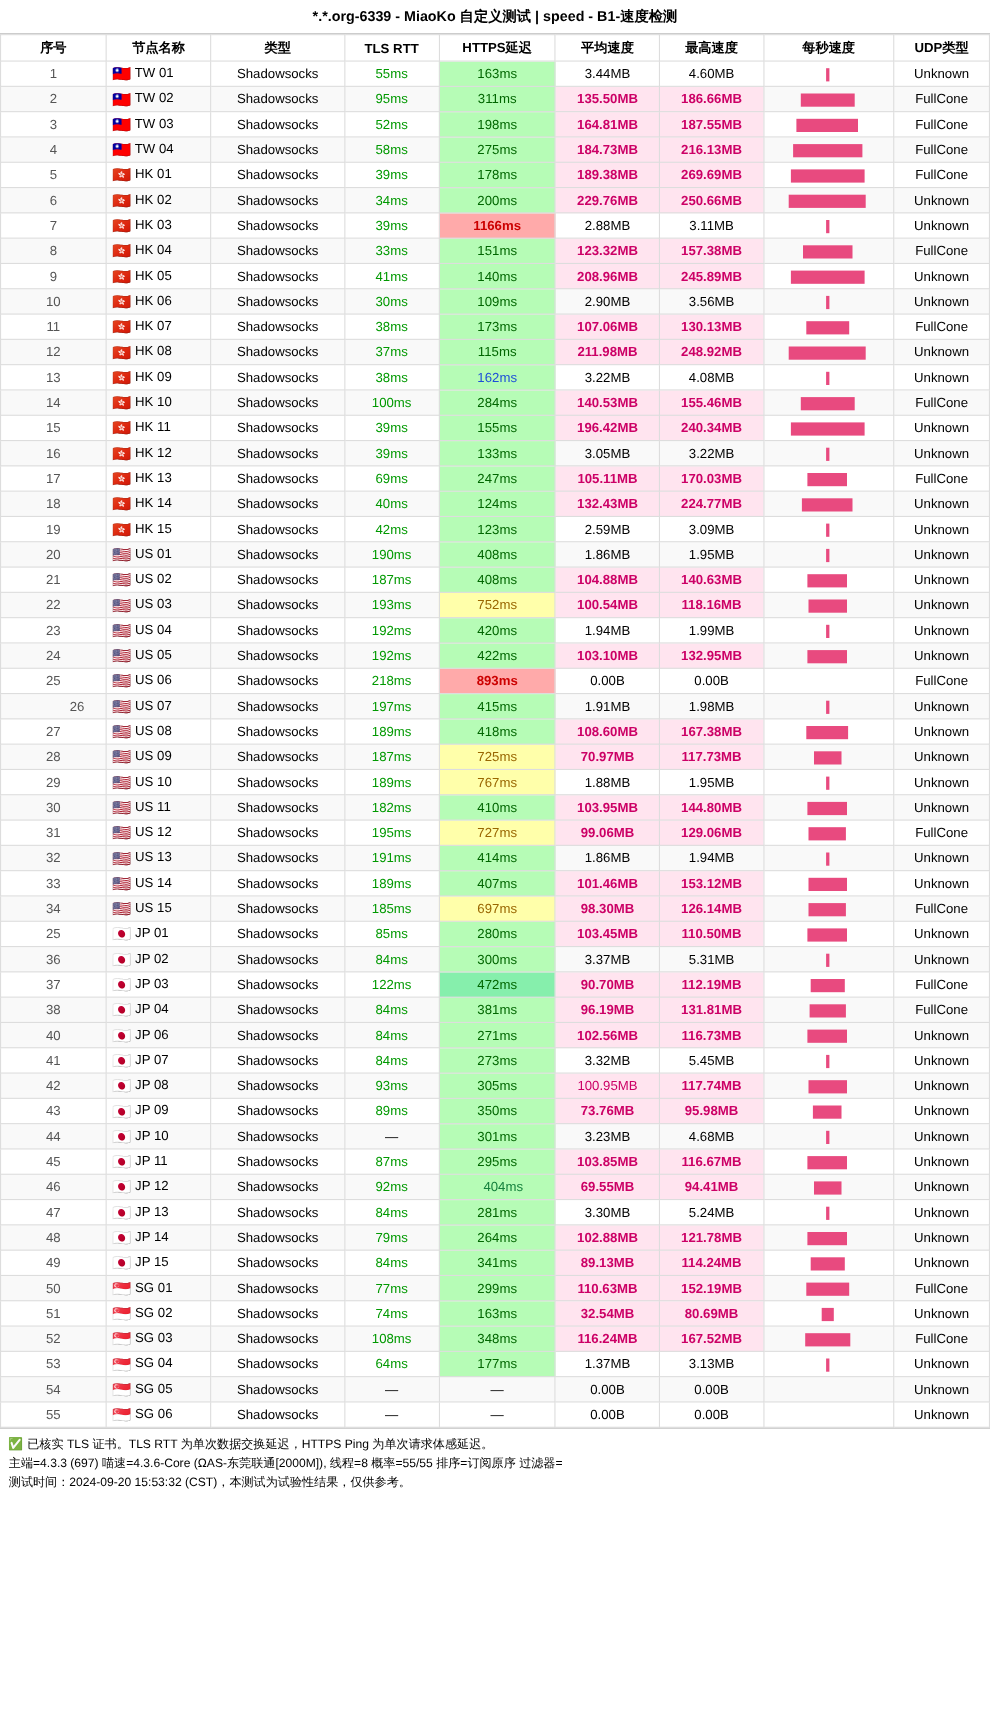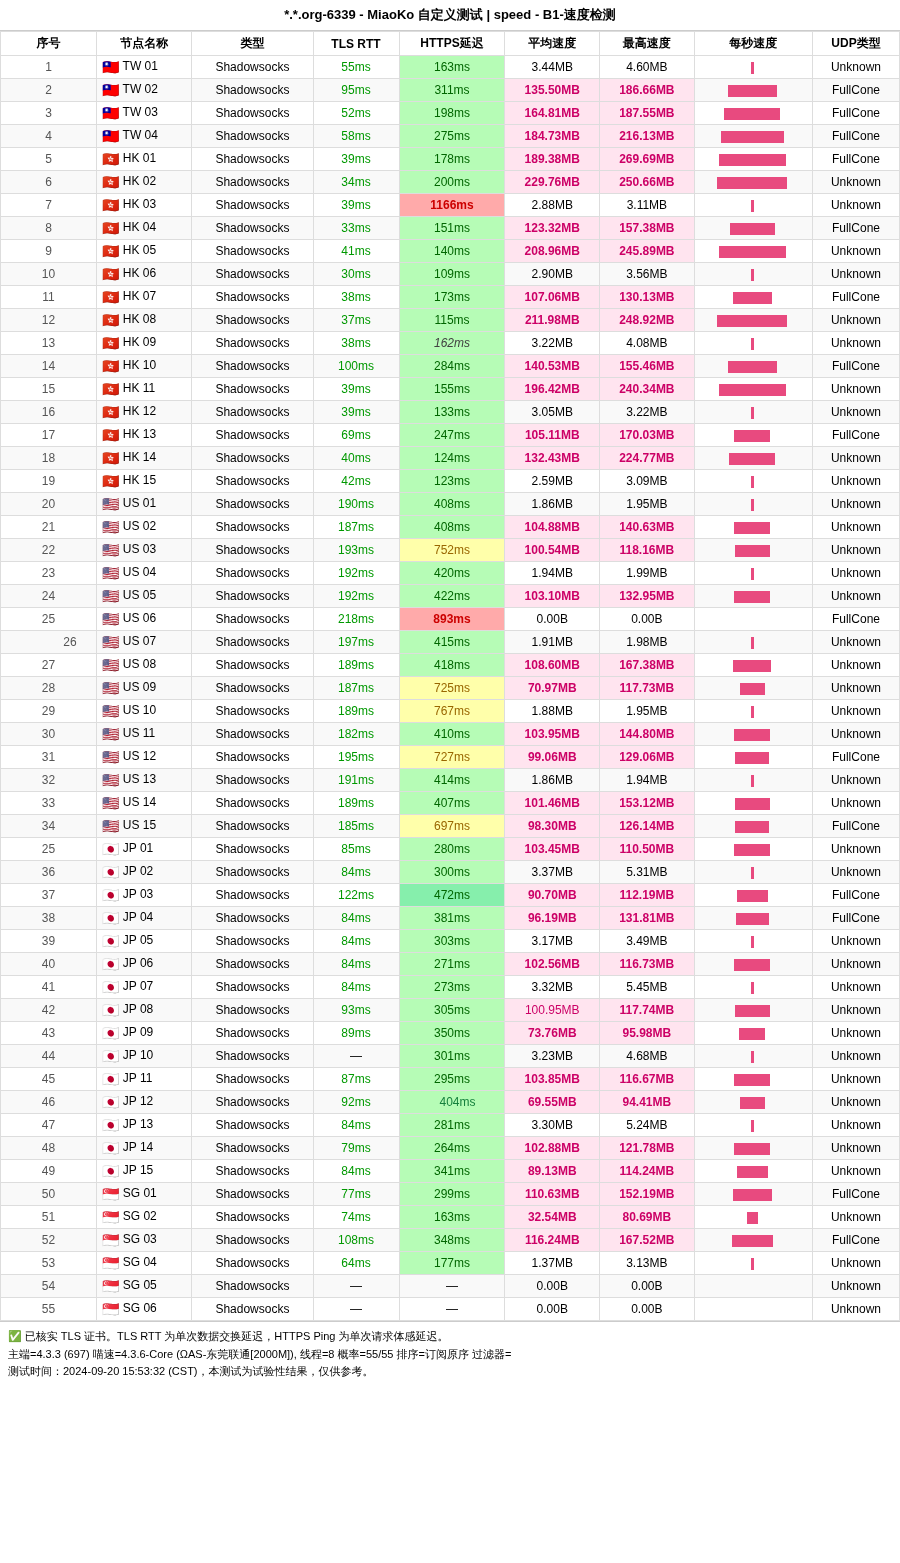--- a/index.html
+++ b/index.html
@@ -208,21 +208,21 @@
         <td style="background: rgb(255, 228, 239); color: rgb(204, 0, 102); font-weight: bold;">211.98MB</td>
         <td style="background: rgb(255, 228, 239); color: rgb(204, 0, 102); font-weight: bold;">248.92MB</td>
         <td class="speed-bar-cell"><div class="speed-bar" style="width: 70px;"></div></td>
         <td>Unknown</td>
       </tr>
       <tr style="background: rgb(255, 255, 255);">
         <td style="color: rgb(85, 85, 85); text-align: center;">13</td>
         <td class="node-name"><span class="flag-emoji">🇭🇰</span> HK 09</td>
         <td>Shadowsocks</td>
         <td style="color: rgb(0, 153, 0);">38ms</td>
-        <td style="background: rgb(182, 252, 182); color: #404040; font-style: italic;">162ms</td>
+        <td style="background: rgb(182, 252, 182); color: #1d4ed8;">162ms</td>
         <td>3.22MB</td>
         <td>4.08MB</td>
         <td class="speed-bar-cell"><div class="speed-bar" style="width: 3px;"></div></td>
         <td>Unknown</td>
       </tr>
       <tr style="background: rgb(249, 249, 249);">
         <td style="color: rgb(85, 85, 85);">14</td>
         <td class="node-name"><span class="flag-emoji">🇭🇰</span> HK 10</td>
         <td>Shadowsocks</td>
         <td style="color: rgb(0, 153, 0);">100ms</td>
@@ -488,31 +488,20 @@
       <tr style="background: rgb(249, 249, 249);">
         <td style="color: rgb(85, 85, 85);">38</td>
         <td class="node-name"><span class="flag-emoji">🇯🇵</span> JP 04</td>
         <td>Shadowsocks</td>
         <td style="color: rgb(0, 153, 0);">84ms</td>
         <td style="background: rgb(182, 252, 182); color: rgb(0, 102, 0);">381ms</td>
         <td style="background: rgb(255, 228, 239); color: rgb(204, 0, 102); font-weight: bold;">96.19MB</td>
         <td style="background: rgb(255, 228, 239); color: rgb(204, 0, 102); font-weight: bold;">131.81MB</td>
         <td class="speed-bar-cell"><div class="speed-bar" style="width: 33.6px;"></div></td>
         <td>FullCone</td>
-      </tr>
-      <tr style="background: rgb(255, 255, 255);">
-        <td style="color: rgb(85, 85, 85);">39</td>
-        <td class="node-name"><span class="flag-emoji">🇯🇵</span> JP 05</td>
-        <td>Shadowsocks</td>
-        <td style="color: rgb(0, 153, 0);">84ms</td>
-        <td style="background: rgb(182, 252, 182); color: rgb(0, 102, 0);">303ms</td>
-        <td>3.17MB</td>
-        <td>3.49MB</td>
-        <td class="speed-bar-cell"><div class="speed-bar" style="width: 3px;"></div></td>
-        <td>Unknown</td>
       </tr>
       <tr style="background: rgb(249, 249, 249);">
         <td style="color: rgb(85, 85, 85);">40</td>
         <td class="node-name"><span class="flag-emoji">🇯🇵</span> JP 06</td>
         <td>Shadowsocks</td>
         <td style="color: rgb(0, 153, 0);">84ms</td>
         <td style="background: rgb(182, 252, 182); color: rgb(0, 102, 0);">271ms</td>
         <td style="background: rgb(255, 228, 239); color: rgb(204, 0, 102); font-weight: bold;">102.56MB</td>
         <td style="background: rgb(255, 228, 239); color: rgb(204, 0, 102); font-weight: bold;">116.73MB</td>
         <td class="speed-bar-cell"><div class="speed-bar" style="width: 35.7px;"></div></td>

